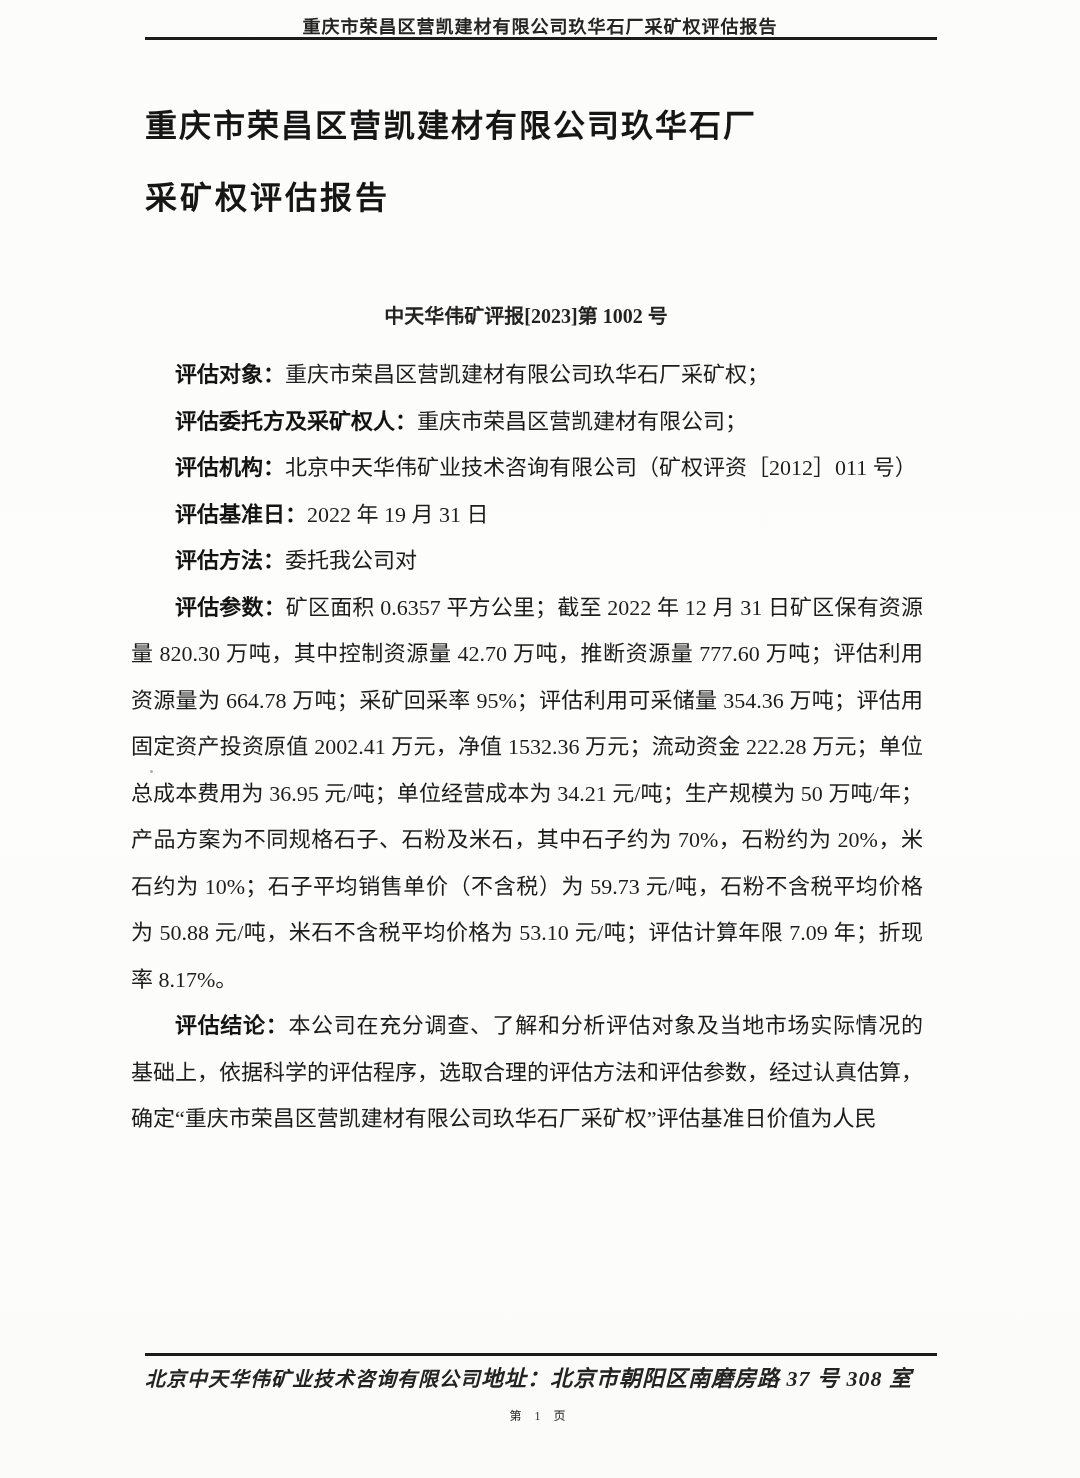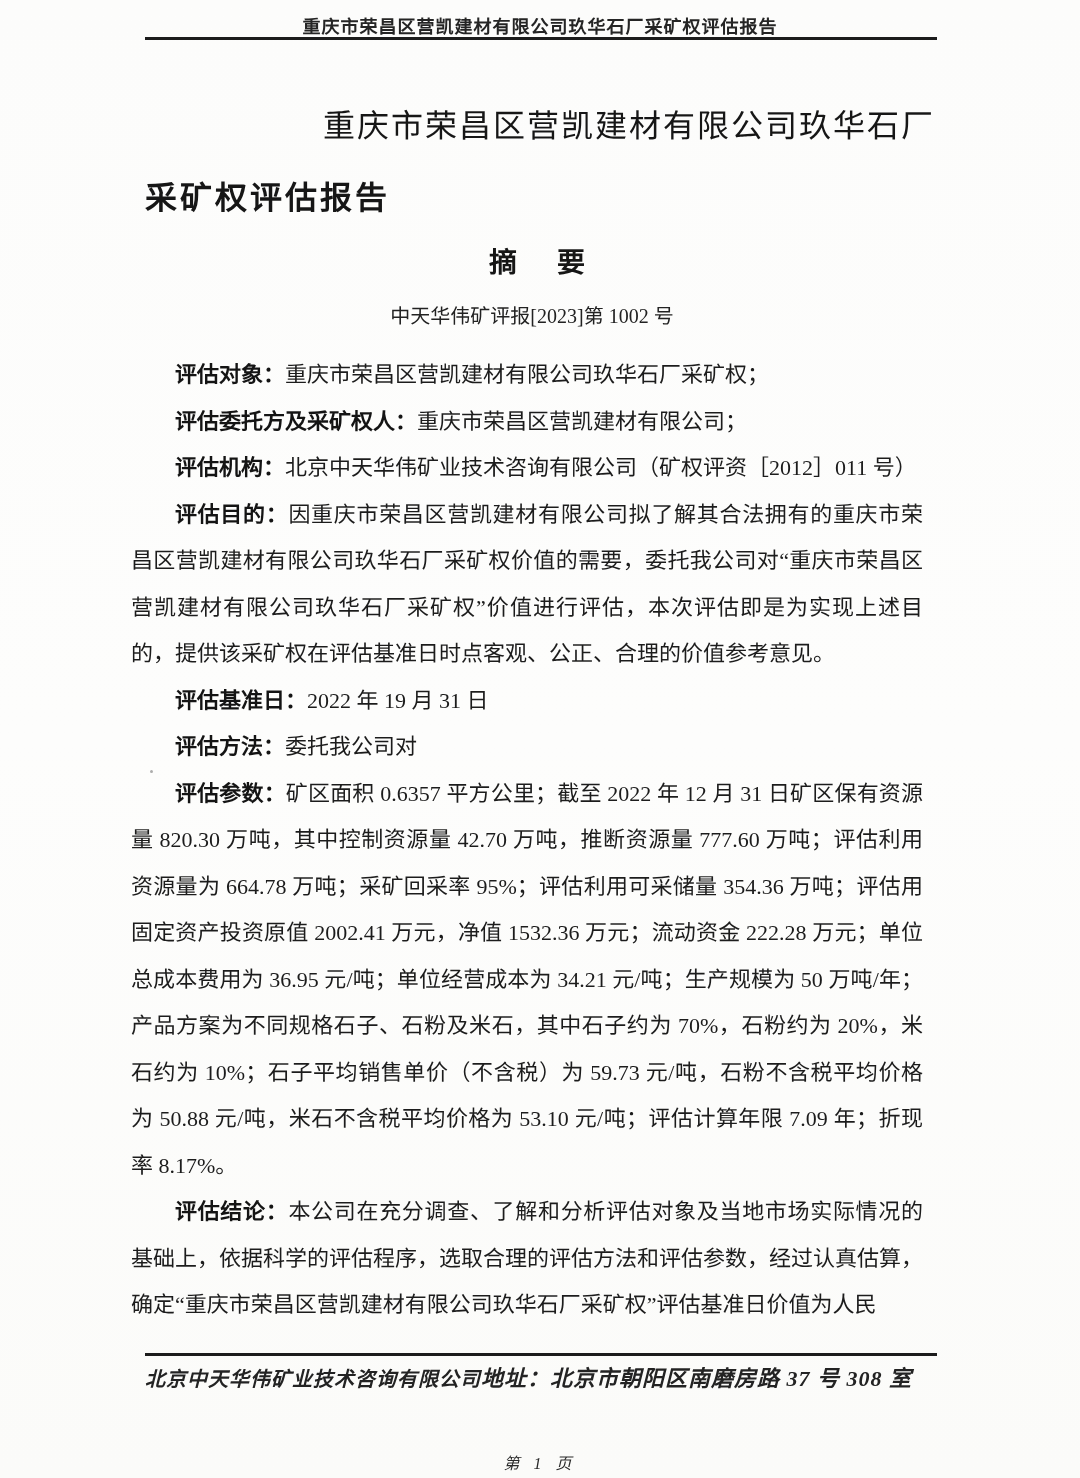--- a/index.html
+++ b/index.html
@@ -29,23 +29,23 @@
   }
   .head-rule {
     position: absolute;
     top: 37px; left: 145px; width: 792px;
     border-top: 3px solid #1c1c1c;
   }
   
   .title-line1 {
     position: absolute;
     top: 100px; left: 145px; width: 790px;
-    text-align: right;
+    text-align: left;
     font-size: 32px;
-    font-weight: normal;
+    font-weight: bold;
     letter-spacing: 2px;
     color: #161616;
   }
   .title-line2 {
     position: absolute;
     top: 172px; left: 145px; width: 790px;
     text-align: left;
     font-size: 32px;
     font-weight: bold;
     letter-spacing: 3px;
@@ -55,24 +55,25 @@
     position: absolute;
     top: 240px; left: 145px; width: 790px;
     text-align: center;
     font-size: 28px;
     font-weight: bold;
     letter-spacing: 6px;
     color: #161616;
   }
   .doc-number {
     position: absolute;
-    top: 300px; left: 137px; width: 790px;
+    top: 300px; left: 131px; width: 790px;
     text-align: center;
     font-size: 20px;
     color: #222;
+    font-weight: bold;
   }
   
   .body-block {
     position: absolute;
     top: 352px; left: 131px; width: 792px;
     font-size: 22px;
     line-height: 46.5px;
     color: #1c1c1c;
   }
   .para {
@@ -95,25 +96,23 @@
     font-style: italic;
     font-weight: bold;
     color: #232323;
   }
   .footer-company { font-size: 20px; letter-spacing: 1px; }
   .footer-address { font-size: 22px; letter-spacing: 1px; }
   .page-number {
     position: absolute;
     top: 1406px; left: 145px; width: 790px;
     text-align: center;
-    font-style: italic;
-    font-size: 16px;
+    font-size: 12px;
     letter-spacing: 5px;
     color: #2a2a2a;
-    margin-top: 44px;
   }
   
   .scan-dot {
     position: absolute;
     top: 770px; left: 150px;
     width: 3px; height: 3px;
     border-radius: 50%;
     background: #8a8a8a;
     opacity: .7;
   }
@@ -124,32 +123,30 @@
 <div class="page">
 
   <div class="running-head">
     <span>重庆市荣昌区营凯建材有限公司玖华石厂采矿权评估报告</span>
   </div>
   <div class="head-rule"></div>
 
   <h1 class="title-line1">重庆市荣昌区营凯建材有限公司玖华石厂</h1>
   <h1 class="title-line2">采矿权评估报告</h1>
 
-  <h2 class="abstract-heading">摘　要</h2>
 
   <div class="doc-number">中天华伟矿评报[2023]第 1002 号</div>
 
   <div class="body-block" id="paragraphs">
   <p class="para"><span class="para-label">评估对象：</span><span class="para-text">重庆市荣昌区营凯建材有限公司玖华石厂采矿权；</span></p>
 
   <p class="para"><span class="para-label">评估委托方及采矿权人：</span><span class="para-text">重庆市荣昌区营凯建材有限公司；</span></p>
 
   <p class="para"><span class="para-label">评估机构：</span><span class="para-text">北京中天华伟矿业技术咨询有限公司（矿权评资［2012］011 号）</span></p>
 
-  <p class="para"><span class="para-label">评估目的：</span><span class="para-text">因重庆市荣昌区营凯建材有限公司拟了解其合法拥有的重庆市荣昌区营凯建材有限公司玖华石厂采矿权价值的需要，委托我公司对“重庆市荣昌区营凯建材有限公司玖华石厂采矿权”价值进行评估，本次评估即是为实现上述目的，提供该采矿权在评估基准日时点客观、公正、合理的价值参考意见。</span></p>
 
   <p class="para"><span class="para-label">评估基准日：</span><span class="para-text">2022 年 19 月 31 日</span></p>
 
   <p class="para"><span class="para-label">评估方法：</span><span class="para-text">委托我公司对</span></p>
 
   <p class="para"><span class="para-label">评估参数：</span><span class="para-text">矿区面积 0.6357 平方公里；截至 2022 年 12 月 31 日矿区保有资源量 820.30 万吨，其中控制资源量 42.70 万吨，推断资源量 777.60 万吨；评估利用资源量为 664.78 万吨；采矿回采率 95%；评估利用可采储量 354.36 万吨；评估用固定资产投资原值 2002.41 万元，净值 1532.36 万元；流动资金 222.28 万元；单位总成本费用为 36.95 元/吨；单位经营成本为 34.21 元/吨；生产规模为 50 万吨/年；产品方案为不同规格石子、石粉及米石，其中石子约为 70%，石粉约为 20%，米石约为 10%；石子平均销售单价（不含税）为 59.73 元/吨，石粉不含税平均价格为 50.88 元/吨，米石不含税平均价格为 53.10 元/吨；评估计算年限 7.09 年；折现率 8.17%。</span></p>
 
   <p class="para"><span class="para-label">评估结论：</span><span class="para-text">本公司在充分调查、了解和分析评估对象及当地市场实际情况的基础上，依据科学的评估程序，选取合理的评估方法和评估参数，经过认真估算，确定“重庆市荣昌区营凯建材有限公司玖华石厂采矿权”评估基准日价值为人民</span></p>
 </div>
 

